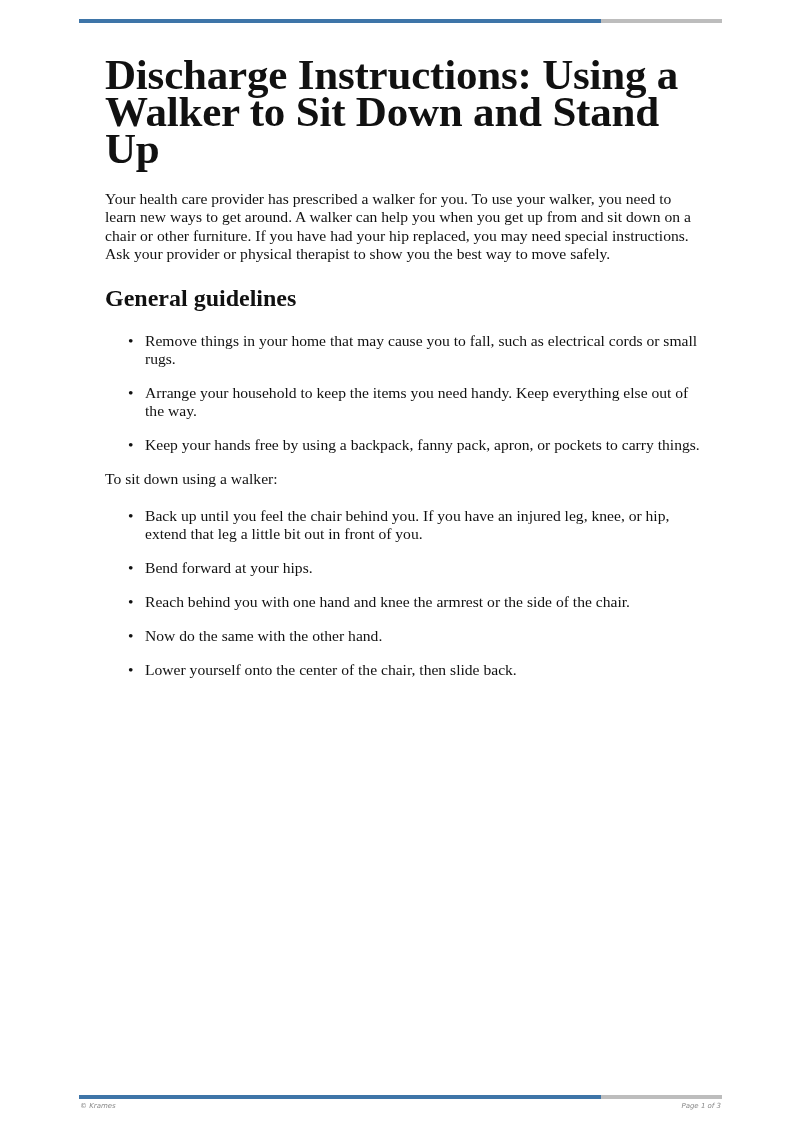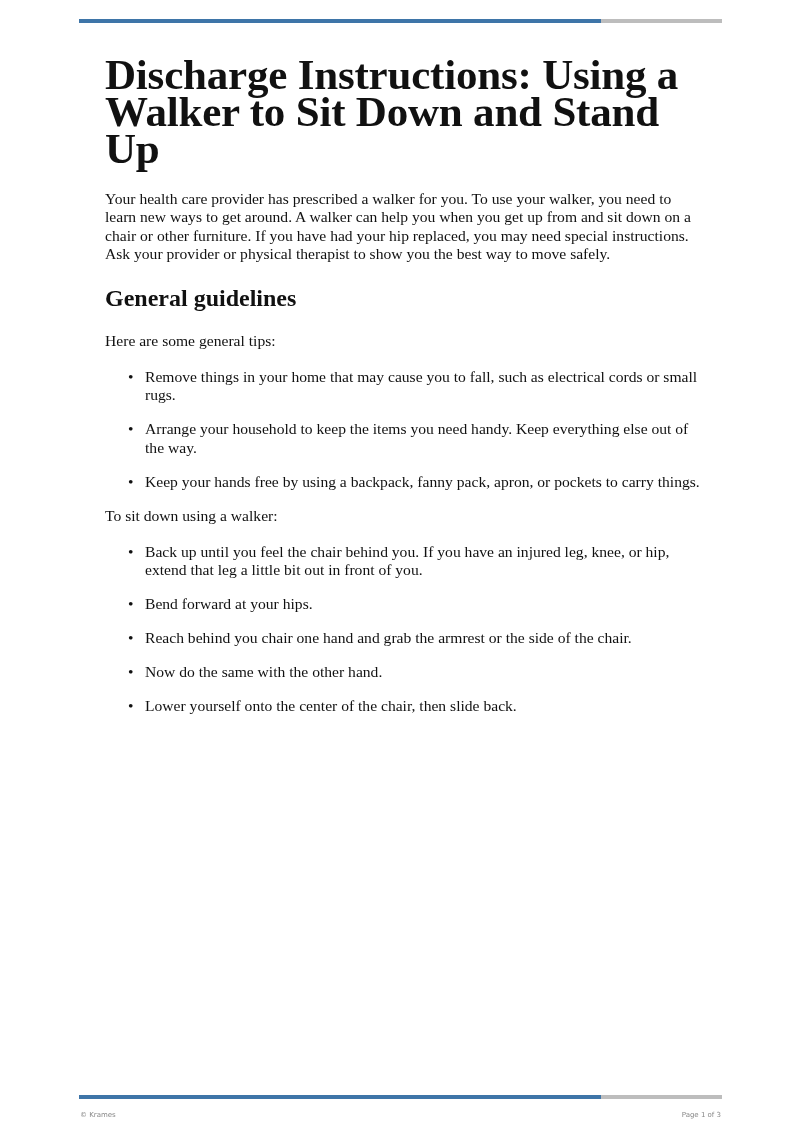--- a/index.html
+++ b/index.html
@@ -10,52 +10,51 @@
     .top-bar { top: 19px; }
     .bottom-bar { top: 1095px; }
     .content { position: absolute; left: 105px; top: 56px; width: 600px; }
     h1 { font-family: "Liberation Serif", serif; font-weight: bold; font-size: 43px; line-height: 37px; margin: 0 0 23px 0; letter-spacing: -0.2px; }
     h2 { font-family: "Liberation Serif", serif; font-weight: bold; font-size: 24px; line-height: 28px; margin: 20px 0 20px 0; }
     p { font-size: 15.6px; line-height: 18.4px; margin: 0; }
     .intro { margin-bottom: 8px; }
     ul { list-style: none; margin: 18px 0 0 0; padding: 0; }
     li { position: relative; padding-left: 40px; font-size: 15.6px; line-height: 18.4px; margin-bottom: 15.5px; }
     li .bullet { position: absolute; left: 23px; top: 0; }
-    .footer-left, .footer-right { position: absolute; top: 1102px; font-family: "DejaVu Sans", sans-serif; font-size: 7px; color: #888; margin-top: 9px; }
+    .footer-left, .footer-right { position: absolute; top: 1102px; font-family: "DejaVu Sans", sans-serif; font-style: italic; font-size: 7px; color: #888; }
     .footer-left { left: 80px; }
     .footer-right { right: 79px; }
   </style>
 </head>
 <body>
 
 <div class="bar top-bar">
   <div class="blue" style="background: rgb(62, 117, 168);"></div>
   <div class="gray" style="background: rgb(189, 189, 189);"></div>
 </div>
 
 <div class="content">
   <h1>Discharge Instructions: Using a Walker to Sit Down and Stand Up</h1>
   <p class="intro">Your health care provider has prescribed a walker for you. To use your walker, you need to learn new ways to get around. A walker can help you when you get up from and sit down on a chair or other furniture. If you have had your hip replaced, you may need special instructions. Ask your provider or physical therapist to show you the best way to move safely.</p>
 
   <section>
     <h2>General guidelines</h2>
-    <p>Here are some general tips:</p>
     <ul>
       <li><span class="bullet">•</span><span>Remove things in your home that may cause you to fall, such as electrical cords or small rugs.</span></li>
       <li><span class="bullet">•</span><span>Arrange your household to keep the items you need handy. Keep everything else out of the way.</span></li>
       <li><span class="bullet">•</span><span>Keep your hands free by using a backpack, fanny pack, apron, or pockets to carry things.</span></li>
     </ul>
   </section>
 
   <section>
     <p>To sit down using a walker:</p>
     <ul>
       <li><span class="bullet">•</span><span>Back up until you feel the chair behind you. If you have an injured leg, knee, or hip, extend that leg a little bit out in front of you.</span></li>
       <li><span class="bullet">•</span><span>Bend forward at your hips.</span></li>
-      <li><span class="bullet">•</span><span>Reach behind you chair one hand and grab the armrest or the side of the chair.</span></li>
+      <li><span class="bullet">•</span><span>Reach behind you with one hand and knee the armrest or the side of the chair.</span></li>
       <li><span class="bullet">•</span><span>Now do the same with the other hand.</span></li>
       <li><span class="bullet">•</span><span>Lower yourself onto the center of the chair, then slide back.</span></li>
     </ul>
   </section>
 </div>
 
 <div class="bar bottom-bar">
   <div class="blue" style="background: rgb(62, 117, 168);"></div>
   <div class="gray" style="background: rgb(189, 189, 189);"></div>
 </div>

